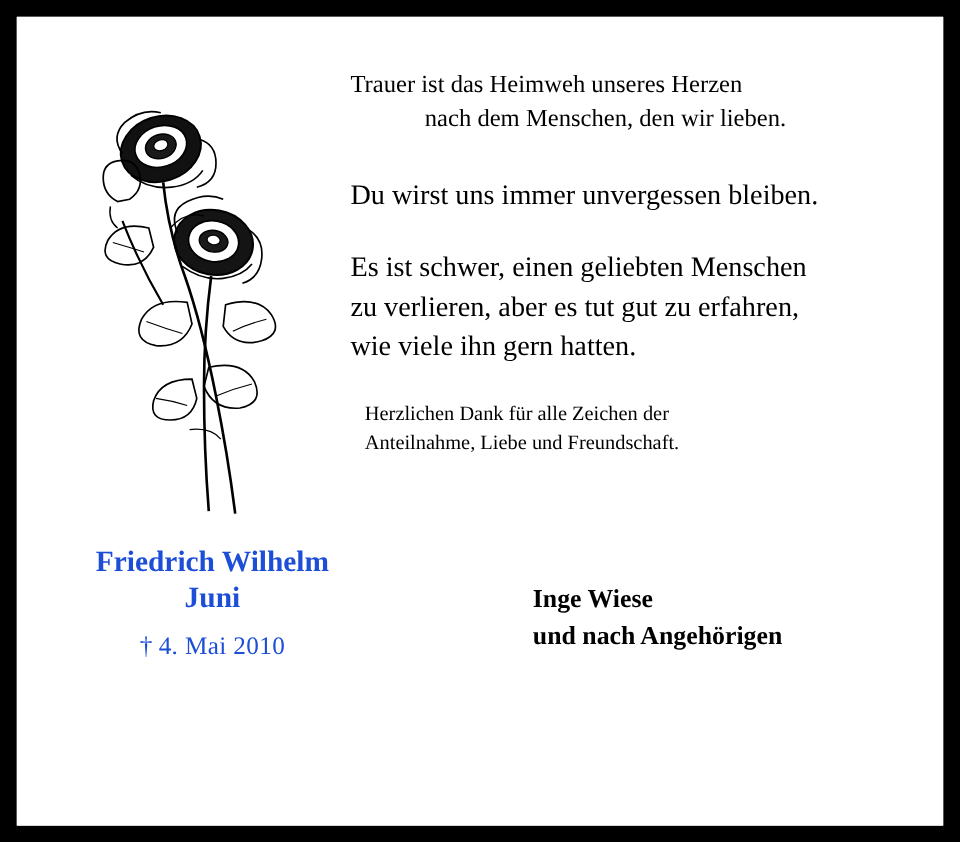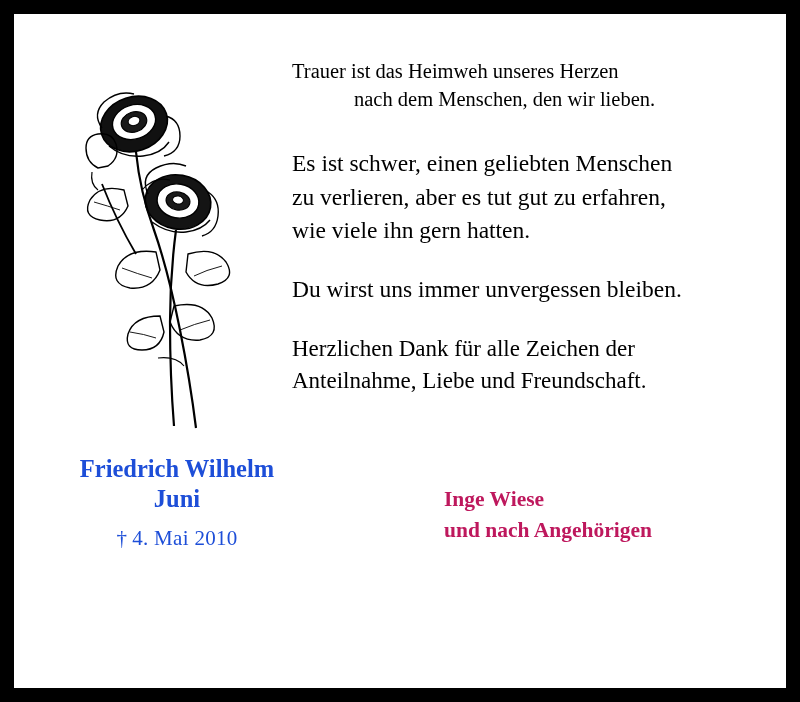--- a/index.html
+++ b/index.html
@@ -66,23 +66,23 @@
     font-size: 23.5px;
     line-height: 1.42;
     margin: 0 0 26px 0;
   }
   .verse-single {
     font-size: 23.5px;
     line-height: 1.42;
     margin: 0 0 26px 0;
   }
   .verse-thanks {
-    font-size: 23px;
+    font-size: 17px;
     line-height: 1.42;
-    margin: 0;
+    margin: 12px;
   }
 
   
   .deceased {
     position: absolute;
     left: 18px;
     top: 440px;
     width: 290px;
     text-align: center;
     color: #1d4ed8;
@@ -103,21 +103,21 @@
     font-size: 21px;
     margin-right: 5px;
   }
 
   
   .mourners {
     position: absolute;
     left: 430px;
     top: 470px;
     width: 330px;
-    color: #be185d;
+    color: #000000;
   }
   .mourner-line {
     font-size: 21.5px;
     font-weight: bold;
     line-height: 1.45;
     margin: 0;
   }
 
   
   .place-date {
@@ -173,24 +173,24 @@
           <path d="M68 270 q14 2 26 6" stroke-width="0.9"></path>
           <path d="M80 128 q12 -14 28 -10" stroke-width="1.1"></path>
           <path d="M96 296 q18 -2 26 8" stroke-width="1.1"></path>
         </g>
       </svg>
     </div>
 
     <div class="verse-col">
       <p class="verse verse-intro">Trauer ist das Heimweh unseres Herzen
 nach dem Menschen, den wir lieben.</p>
+      <p class="verse verse-single">Du wirst uns immer unvergessen bleiben.</p>
       <p class="verse verse-main">Es ist schwer, einen geliebten Menschen
 zu verlieren, aber es tut gut zu erfahren,
 wie viele ihn gern hatten.</p>
-      <p class="verse verse-single">Du wirst uns immer unvergessen bleiben.</p>
       <p class="verse verse-thanks">Herzlichen Dank für alle Zeichen der
 Anteilnahme, Liebe und Freundschaft.</p>
     </div>
 
     <div class="deceased">
       <p class="deceased-name">Friedrich Wilhelm</p>
       <p class="deceased-name">Juni</p>
       <p class="deceased-date"><span class="cross">†</span><span>4. Mai 2010</span></p>
     </div>
 

